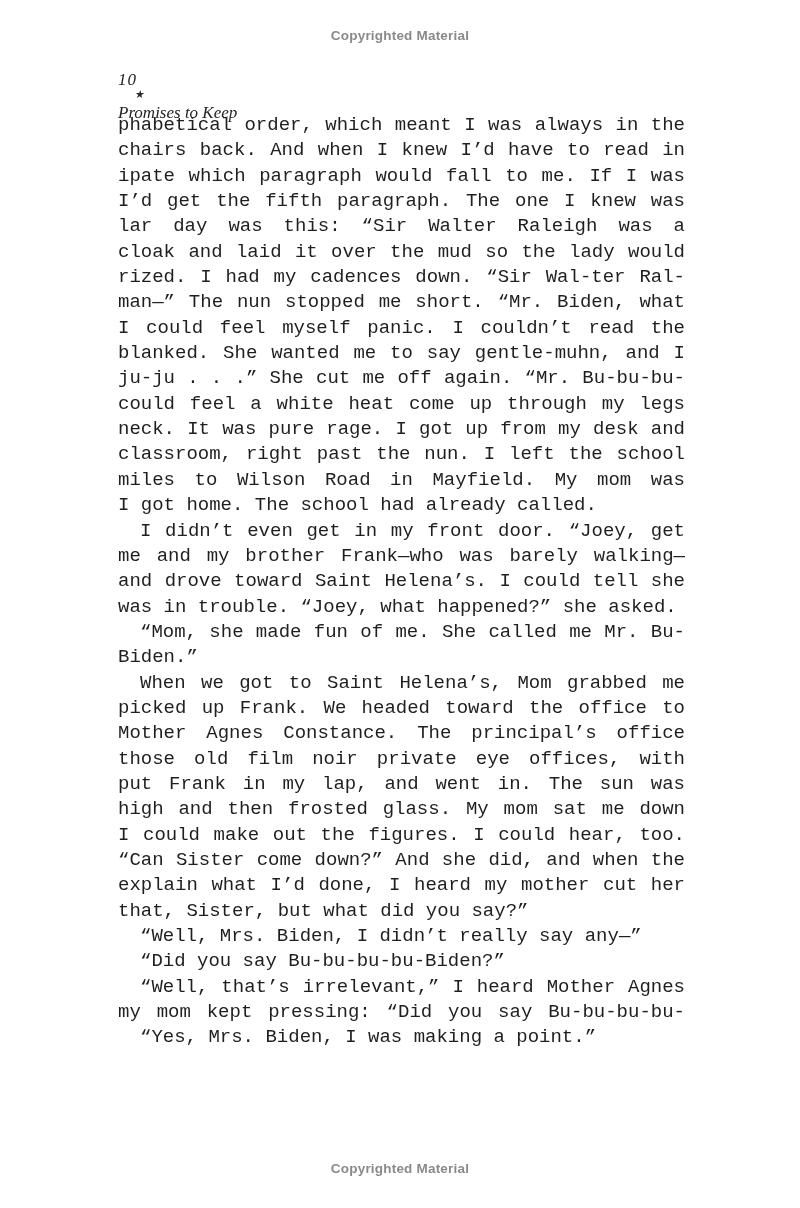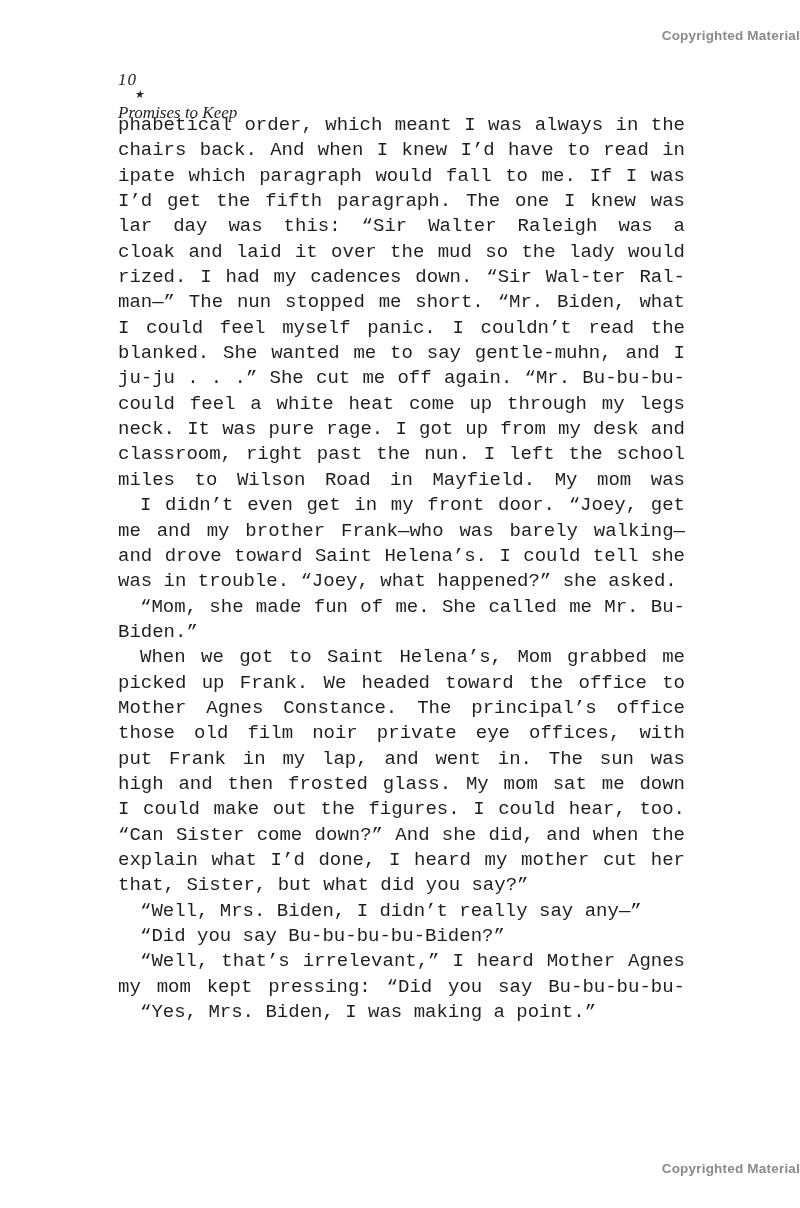--- a/index.html
+++ b/index.html
@@ -10,21 +10,21 @@
     height: 1208px;
     background: #ffffff;
     font-family: "Liberation Serif", serif;
     color: #1f1f1f;
     overflow: hidden;
   }
   .notice {
     position: absolute;
     left: 0;
     width: 100%;
-    text-align: right;
+    text-align: center;
     font-family: "Liberation Sans", sans-serif;
     font-weight: bold;
     font-size: 13.5px;
     color: #8a8a8a;
     letter-spacing: 0.2px;
   }
   .notice-top { top: 28px; }
   .notice-bottom { top: 1161px; }
   .running-header {
     position: absolute;
@@ -95,20 +95,21 @@
         <div class="line">cloak and laid it over the mud so the lady would not dirty her shoes.”</div>
         <div class="line">rized. I had my cadences down. “Sir Wal-ter Ral-eigh was a gentle-</div>
         <div class="line">man—” The nun stopped me short. “Mr. Biden, what is that word?”</div>
         <div class="line">I could feel myself panic. I couldn’t read the words on the page. I just</div>
         <div class="line">blanked. She wanted me to say gentle-muhn, and I couldn’t. “Ju-ju-</div>
         <div class="line">ju-ju . . .” She cut me off again. “Mr. Bu-bu-bu-bu-Biden . . .” And I</div>
         <div class="line">could feel a white heat come up through my legs and the back of my</div>
         <div class="line">neck. It was pure rage. I got up from my desk and walked out of the</div>
         <div class="line">classroom, right past the nun. I left the school and walked the two</div>
         <div class="line">miles to Wilson Road in Mayfield. My mom was waiting for me when</div>
+        <div class="line line-last">I got home. The school had already called.</div>
       </div>
       <div class="paragraph">
         <div class="line line-indent">I didn’t even get in my front door. “Joey, get in the car.” She loaded</div>
         <div class="line">me and my brother Frank—who was barely walking—into her car</div>
         <div class="line">and drove toward Saint Helena’s. I could tell she was mad. I knew I</div>
         <div class="line line-last">was in trouble. “Joey, what happened?” she asked.</div>
       </div>
       <div class="paragraph">
         <div class="line line-indent">“Mom, she made fun of me. She called me Mr. Bu-bu-bu-bu-</div>
         <div class="line line-last">Biden.”</div>

